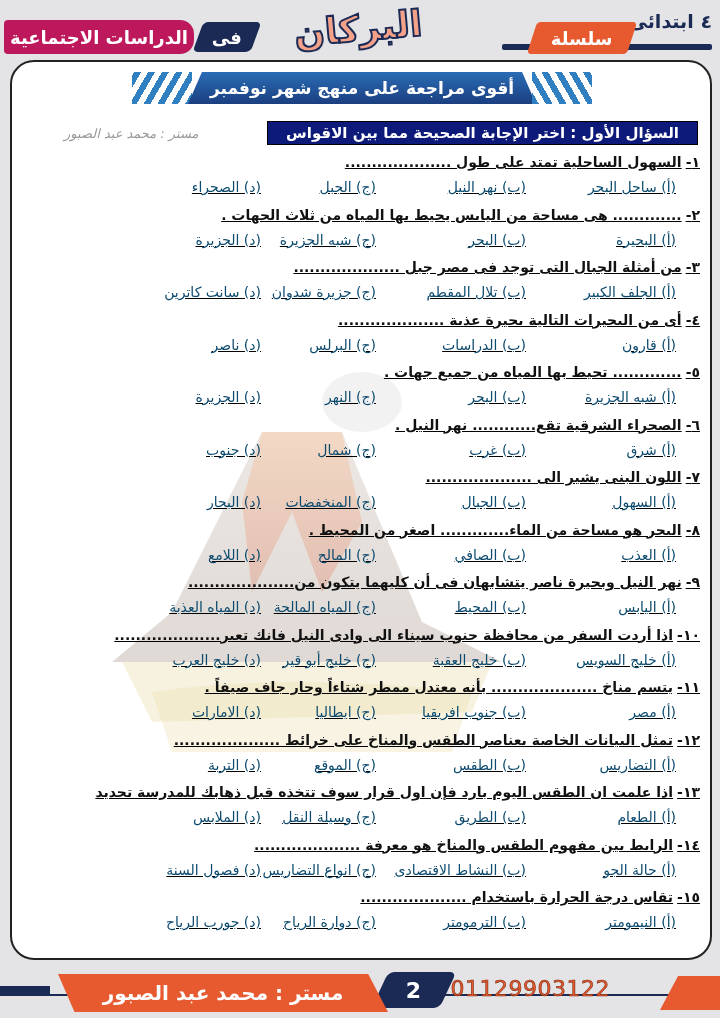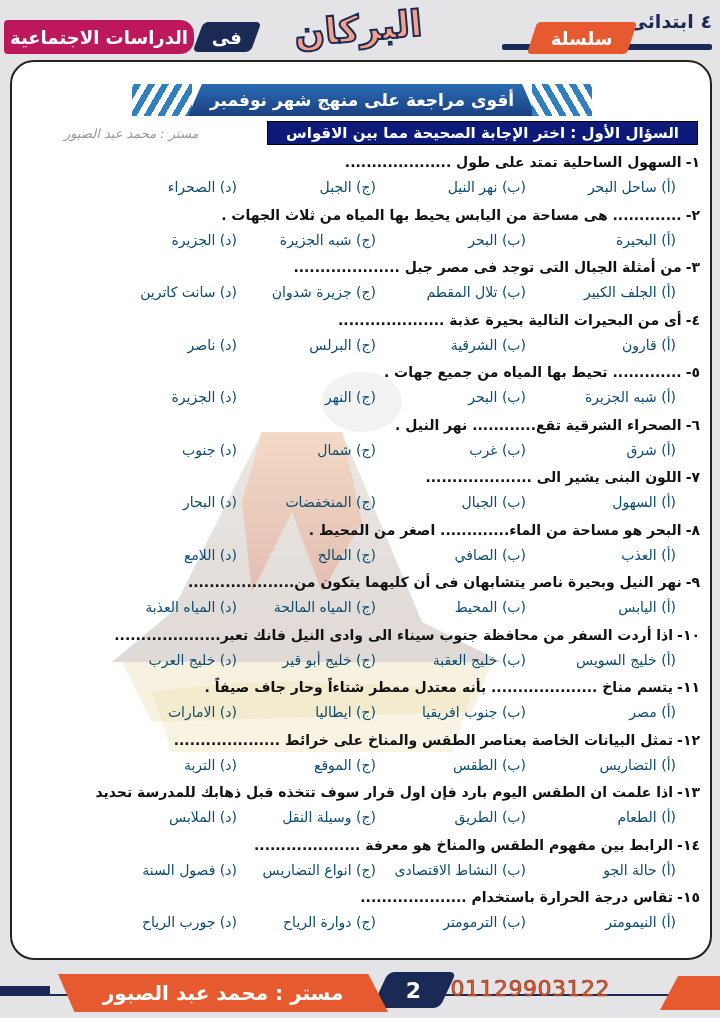--- a/index.html
+++ b/index.html
@@ -57,21 +57,21 @@
     position: absolute; top: 60px; left: 10px; width: 702px; height: 900px;
     background: #fff; border: 2px solid #222; border-radius: 24px;
     overflow: hidden;
   }
   .watermark {
     position: absolute; left: 80px; top: 300px; width: 420px; height: 400px;
     opacity: 0.55; pointer-events: none;
   }
 
   .banner {
-    position: absolute; top: 10px; left: 120px; width: 460px; height: 32px; margin-top: 12px;
+    position: absolute; top: 10px; left: 120px; width: 460px; height: 32px;
   }
   .banner-stripes-l, .banner-stripes-r {
     position: absolute; top: 0; width: 60px; height: 32px;
     background: repeating-linear-gradient(-60deg, #2f7fc1 0 6px, transparent 6px 12px);
   }
   .banner-stripes-l { left: 0; }
   .banner-stripes-r { right: 0;
     background: repeating-linear-gradient(60deg, #2f7fc1 0 6px, transparent 6px 12px);
   }
   .banner-title {
@@ -89,40 +89,40 @@
   .section-title {
     background: #0d1a7a; color: #fff; font-size: 15px; font-weight: bold;
     padding: 2px 18px; height: 24px; display: flex; align-items: center;
     border: 1px solid #000;
   }
   .teacher-sign {
     color: #9a9a9a; font-size: 13px; font-style: italic; margin-left: 40px;
   }
 
   .questions {
-    position: absolute; top: 88px; right: 10px; left: 26px;
+    position: absolute; top: 88px; right: 10px; left: 26px; text-decoration: underline;
   }
   .q {
     height: 52.5px; position: relative;
   }
   .q-text {
     font-size: 14px; font-weight: bold; color: #111;
     height: 24px; line-height: 24px; white-space: nowrap;
   }
   .q-num { margin-left: 4px; }
   .opts {
     display: flex; height: 26px; line-height: 26px;
     padding-right: 24px;
   }
   .opt {
     font-size: 14px; color: #0c4a6e; white-space: nowrap;
   }
   .opt:nth-child(1) { width: 150px; }
   .opt:nth-child(2) { width: 150px; }
-  .opt:nth-child(3) { width: 115px; margin-left: 24px; }
+  .opt:nth-child(3) { width: 115px; }
   .opt:nth-child(4) { width: 140px; }
 
   
   .footer { position: absolute; top: 966px; left: 0; width: 720px; height: 52px; }
   .footer-line {
     position: absolute; top: 28px; left: 0; width: 720px; height: 2px; background: #1a2a55;
   }
   .footer-right-tab {
     position: absolute; top: 10px; right: 0; width: 60px; height: 34px;
     background: #e75a2f; clip-path: polygon(30% 0, 100% 0, 100% 100%, 0 100%);
@@ -221,21 +221,21 @@
         <span class="opt">(أ) الجلف الكبير</span>
         <span class="opt">(ب) تلال المقطم</span>
         <span class="opt">(ج) جزيرة شدوان</span>
         <span class="opt">(د) سانت كاترين</span>
       </div>
     </div>
     <div class="q">
       <div class="q-text"><span class="q-num">٤-</span><span>أى من البحيرات التالية بحيرة عذبة ....................</span></div>
       <div class="opts">
         <span class="opt">(أ) قارون</span>
-        <span class="opt">(ب) الشرقية</span>
+        <span class="opt">(ب) الدراسات</span>
         <span class="opt">(ج) البرلس</span>
         <span class="opt">(د) ناصر</span>
       </div>
     </div>
     <div class="q">
       <div class="q-text"><span class="q-num">٥-</span><span>............. تحيط بها المياه من جميع جهات .</span></div>
       <div class="opts">
         <span class="opt">(أ) شبه الجزيرة</span>
         <span class="opt">(ب) البحر</span>
         <span class="opt">(ج) النهر</span>

